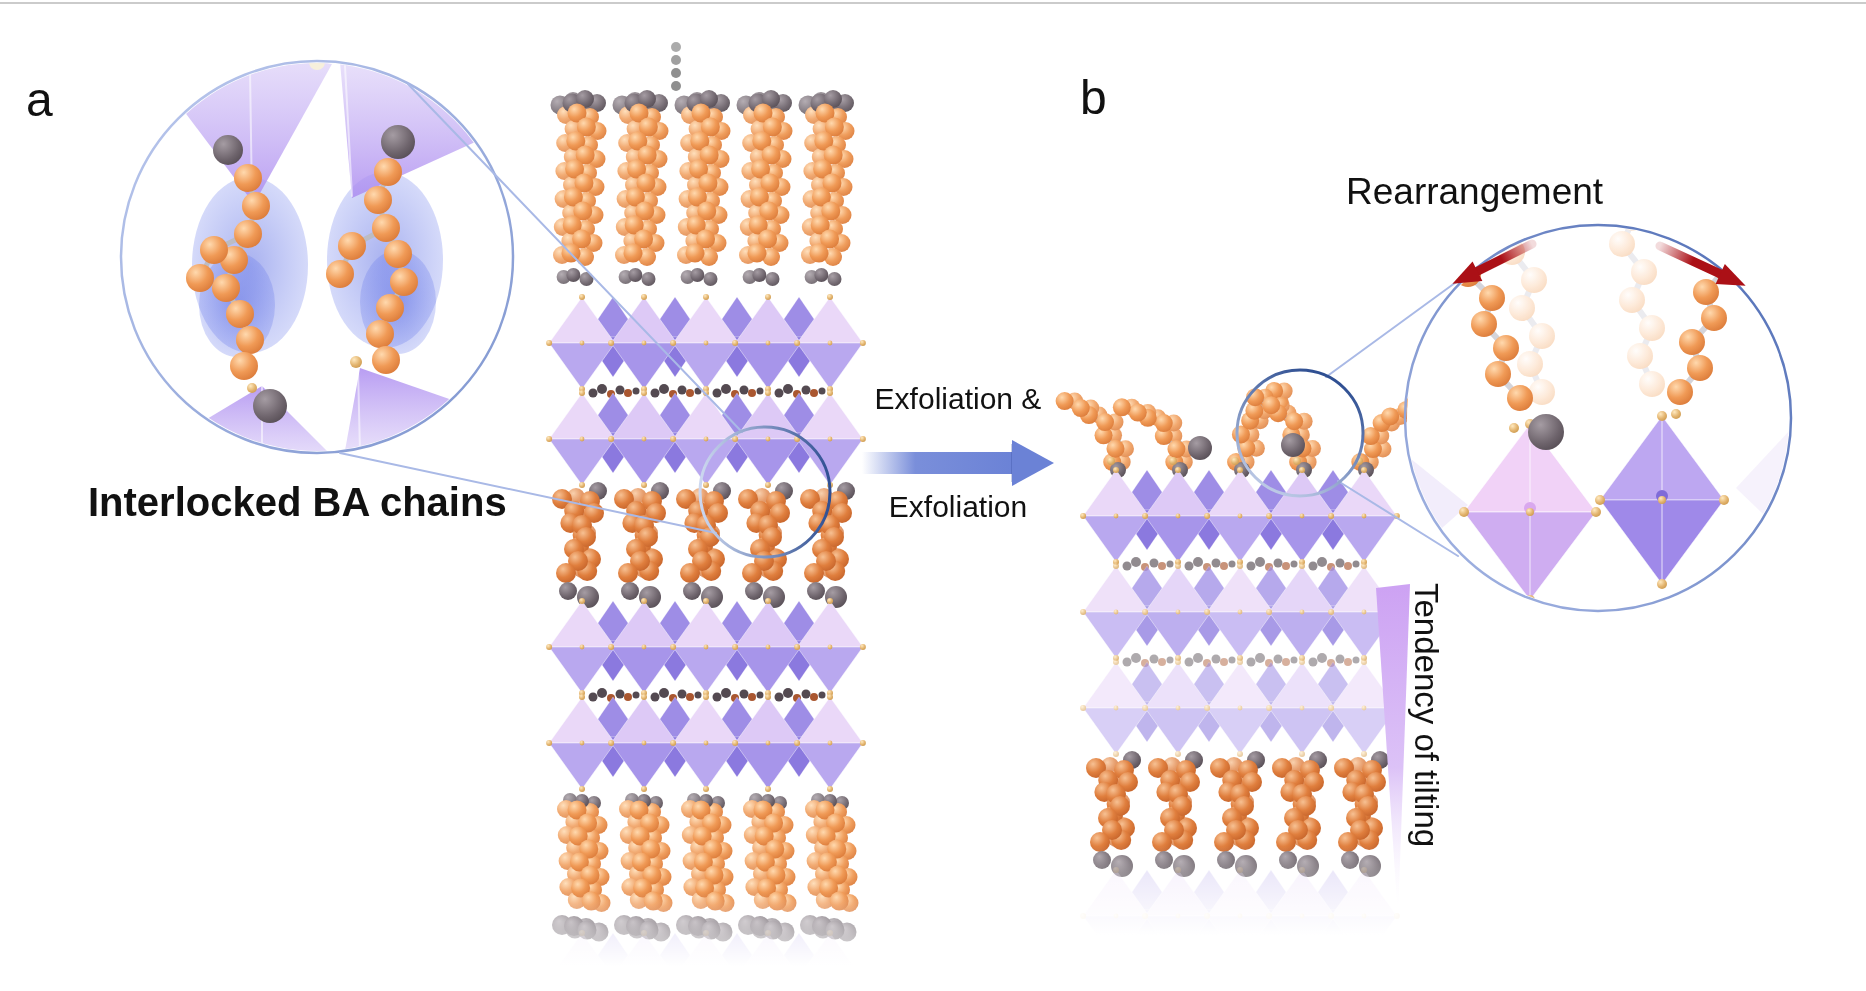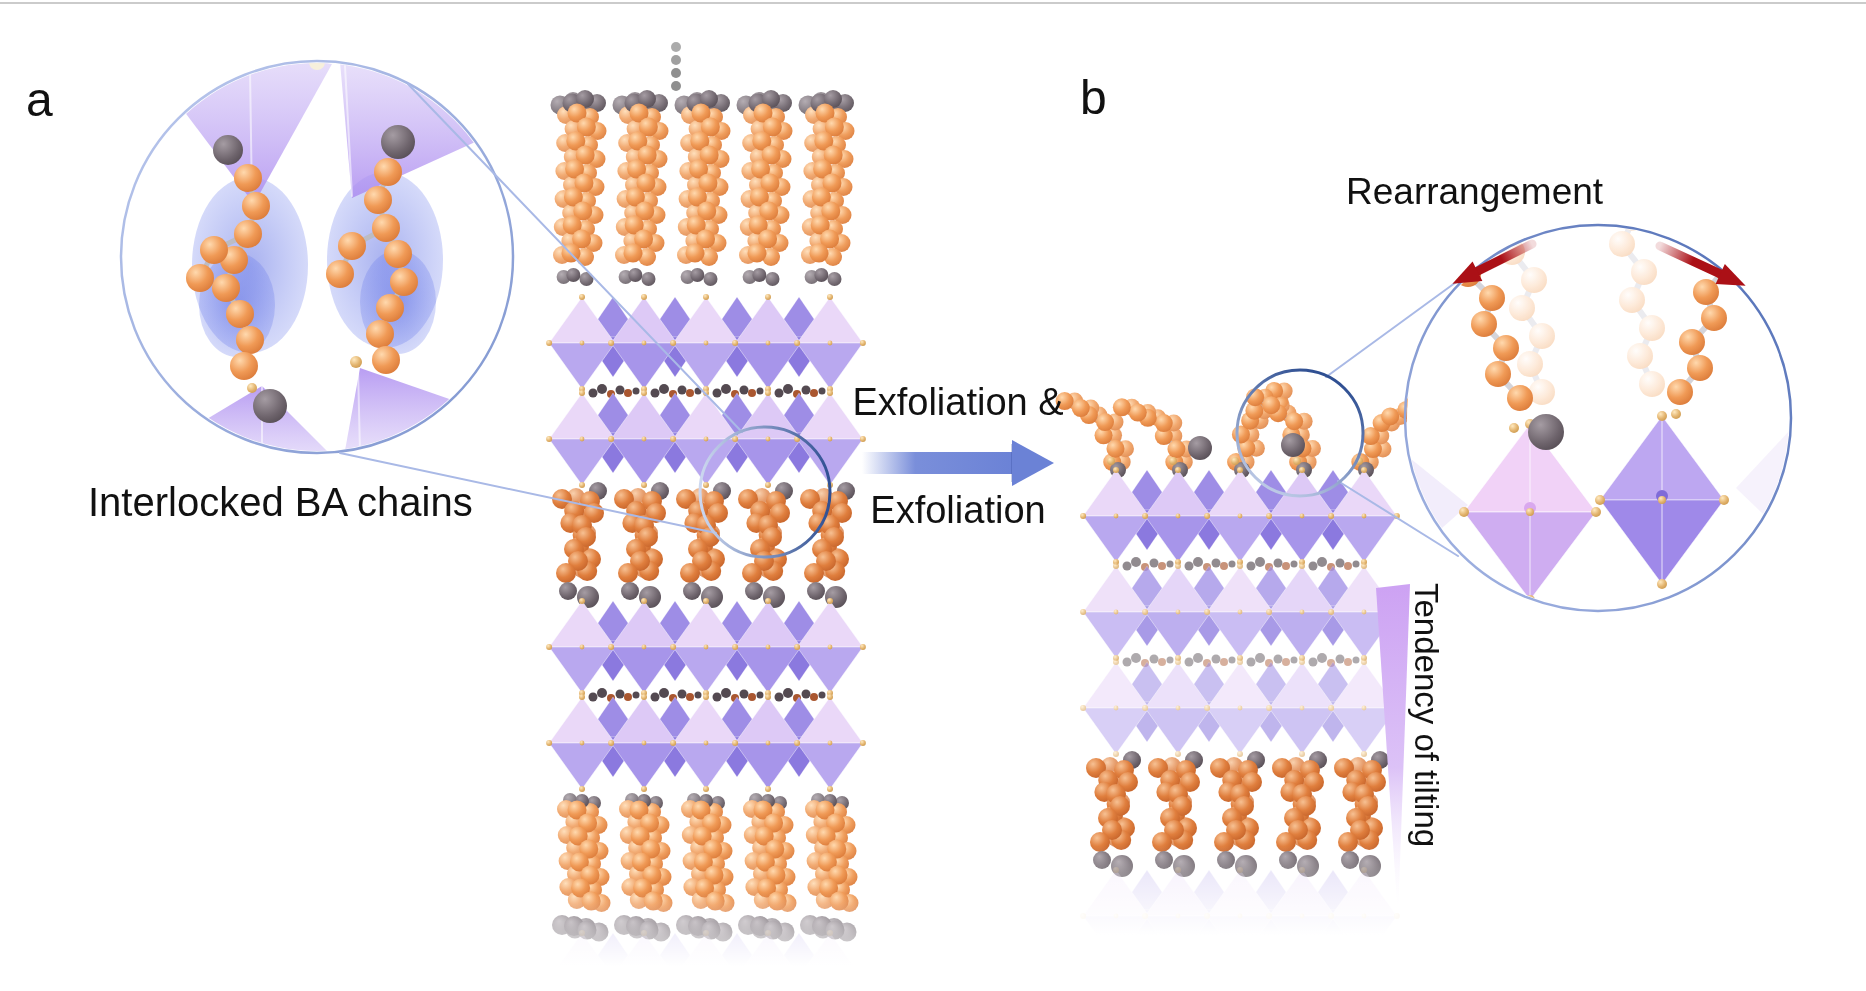--- a/index.html
+++ b/index.html
@@ -1,22 +1,22 @@
 <!DOCTYPE html>
 <html><head>
 <meta charset="utf-8">
 <style>
   html,body{margin:0;padding:0;background:#fff;}
   body{width:1866px;height:991px;position:relative;overflow:hidden;
        font-family:"Liberation Sans","DejaVu Sans",sans-serif;color:#111;}
   #scene{position:absolute;left:0;top:0;}
   .lbl{position:absolute;white-space:nowrap;color:#111;}
   .panel-label{font-size:48px;line-height:1;}
-  .caption{font-size:40px;line-height:1.1;}
-  .trans{font-size:38px;line-height:1.1;text-align:center;width:276px;}
+  .caption{font-size:40px;line-height:1.1;font-weight:bold;}
+  .trans{font-size:30px;line-height:1.1;text-align:center;width:276px;}
   .annot{font-size:37px;line-height:1.1;text-align:center;}
   .vert{writing-mode:vertical-rl;font-size:33px;height:350px;line-height:1;}
 </style>
 </head>
 <body>
 
 <svg id="scene" width="1866" height="991" viewBox="0 0 1866 991">
     <defs>
       <radialGradient id="rgO" cx="0.35" cy="0.3" r="0.95">
         <stop offset="0" stop-color="#ffd9ae" stop-opacity="1"></stop>

